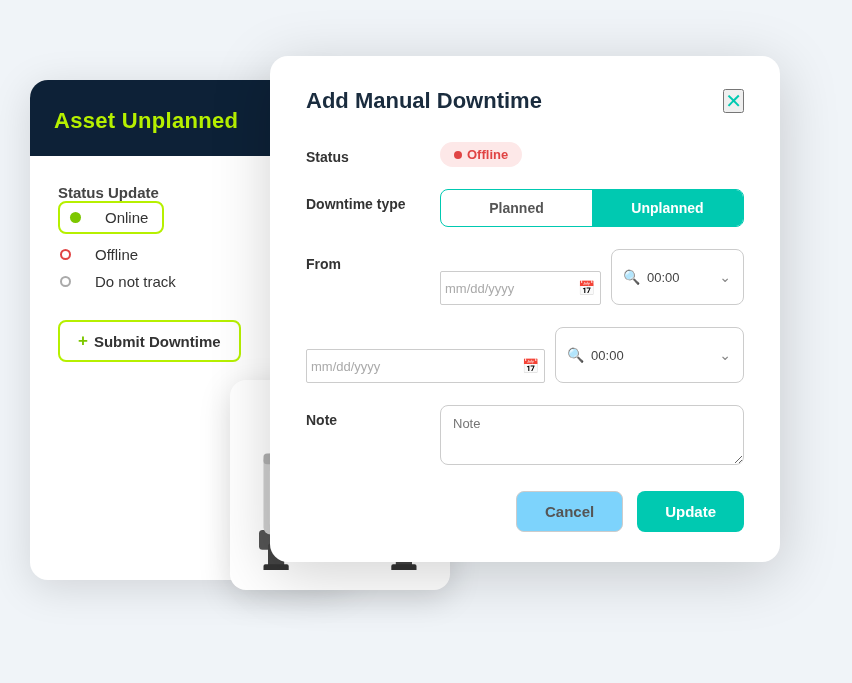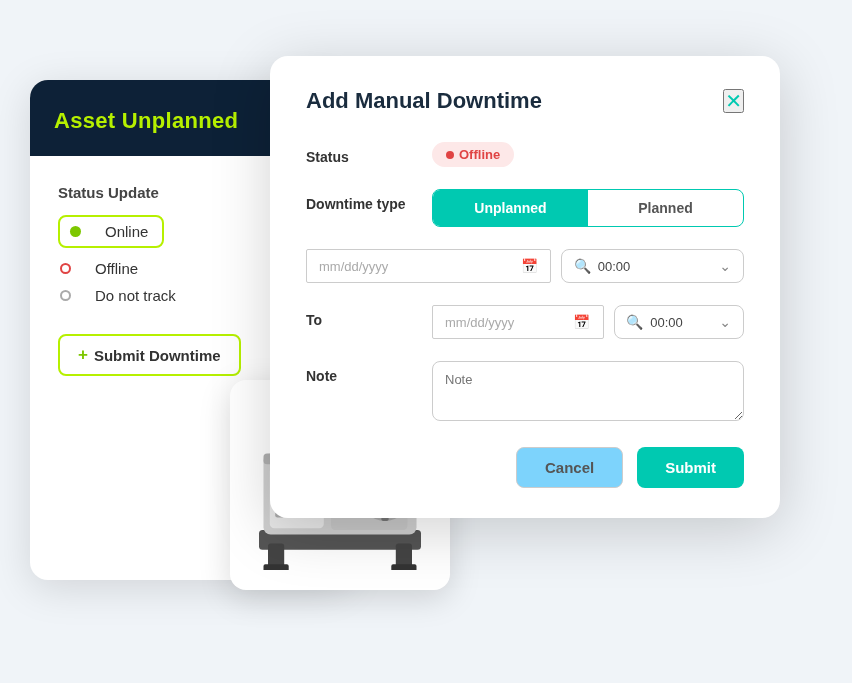--- a/index.html
+++ b/index.html
@@ -45,21 +45,20 @@
       font-size: 34px;
       font-weight: 700;
       color: #1a2c3e;
       margin-bottom: 18px;
     }
 
     .status-update-label {
       font-size: 15px;
       color: #444;
       font-weight: 600;
-      margin-bottom: 14px;
     }
 
     .status-option {
       display: flex;
       align-items: center;
       gap: 24px;
       margin-bottom: 10px;
       font-size: 15px;
       color: #333;
     }
@@ -169,21 +168,21 @@
       font-size: 20px;
       cursor: pointer;
       font-weight: 400;
       line-height: 1;
     }
 
     .form-row {
       display: flex;
       align-items: flex-start;
       margin-bottom: 22px;
-      gap: 16px;
+      gap: 24px;
     }
 
     .form-label {
       min-width: 110px;
       font-size: 14px;
       font-weight: 600;
       color: #333;
       padding-top: 7px;
     }
 
@@ -240,25 +239,26 @@
       display: flex;
       gap: 10px;
       width: 100%;
     }
 
     .date-input-wrap {
       display: flex;
       align-items: center;
       border: 1.5px solid #ccc;
       border-radius: 2px;
-      padding: 8px 12px;
+      padding: 8px 4px;
       flex: 1.4;
       gap: 8px;
       font-size: 13px;
       color: #aaa;
+      margin-top: 22px;
     }
 
     .time-input-wrap {
       display: flex;
       align-items: center;
       border: 1.5px solid #ccc;
       border-radius: 8px;
       padding: 8px 12px;
       flex: 1;
       gap: 6px;
@@ -406,22 +406,39 @@
         <span class="badge-dot"></span>
         <span>Offline</span>
       </span>
     </div>
   </div>
 
   <div class="form-row">
     <div class="form-label">Downtime type</div>
     <div class="form-control">
       <div class="toggle-group">
+        <button class="toggle-btn">Planned</button>
         <button class="toggle-btn active">Unplanned</button>
-        <button class="toggle-btn">Planned</button>
+      </div>
+    </div>
+  </div>
+
+  <div class="form-row">
+    <div class="form-label">From</div>
+    <div class="form-control">
+      <div class="datetime-row">
+        <div class="date-input-wrap">
+          <span style="flex:1; color:#aaa;">mm/dd/yyyy</span>
+          <span class="calendar-icon">📅</span>
+        </div>
+        <div class="time-input-wrap">
+          <span class="search-icon-sm">🔍</span>
+          <span class="time-text">00:00</span>
+          <span class="chevron-icon">⌄</span>
+        </div>
       </div>
     </div>
   </div>
 
   <div class="form-row">
     <div class="form-control">
       <div class="datetime-row">
         <div class="date-input-wrap">
           <span style="flex:1; color:#aaa;">mm/dd/yyyy</span>
           <span class="calendar-icon">📅</span>
@@ -429,40 +446,23 @@
         <div class="time-input-wrap">
           <span class="search-icon-sm">🔍</span>
           <span class="time-text">00:00</span>
           <span class="chevron-icon">⌄</span>
         </div>
       </div>
     </div>
   </div>
 
   <div class="form-row">
-    <div class="form-label">To</div>
-    <div class="form-control">
-      <div class="datetime-row">
-        <div class="date-input-wrap">
-          <span style="flex:1; color:#aaa;">mm/dd/yyyy</span>
-          <span class="calendar-icon">📅</span>
-        </div>
-        <div class="time-input-wrap">
-          <span class="search-icon-sm">🔍</span>
-          <span class="time-text">00:00</span>
-          <span class="chevron-icon">⌄</span>
-        </div>
-      </div>
-    </div>
-  </div>
-
-  <div class="form-row">
     <div class="form-label">Note</div>
     <div class="form-control">
       <textarea class="note-textarea" placeholder="Note" style=""></textarea>
     </div>
   </div>
 
   <div class="form-actions">
     <button class="btn-cancel">Cancel</button>
-    <button class="btn-submit">Submit</button>
+    <button class="btn-submit">Update</button>
   </div>
 </div>
 
 </body></html>

